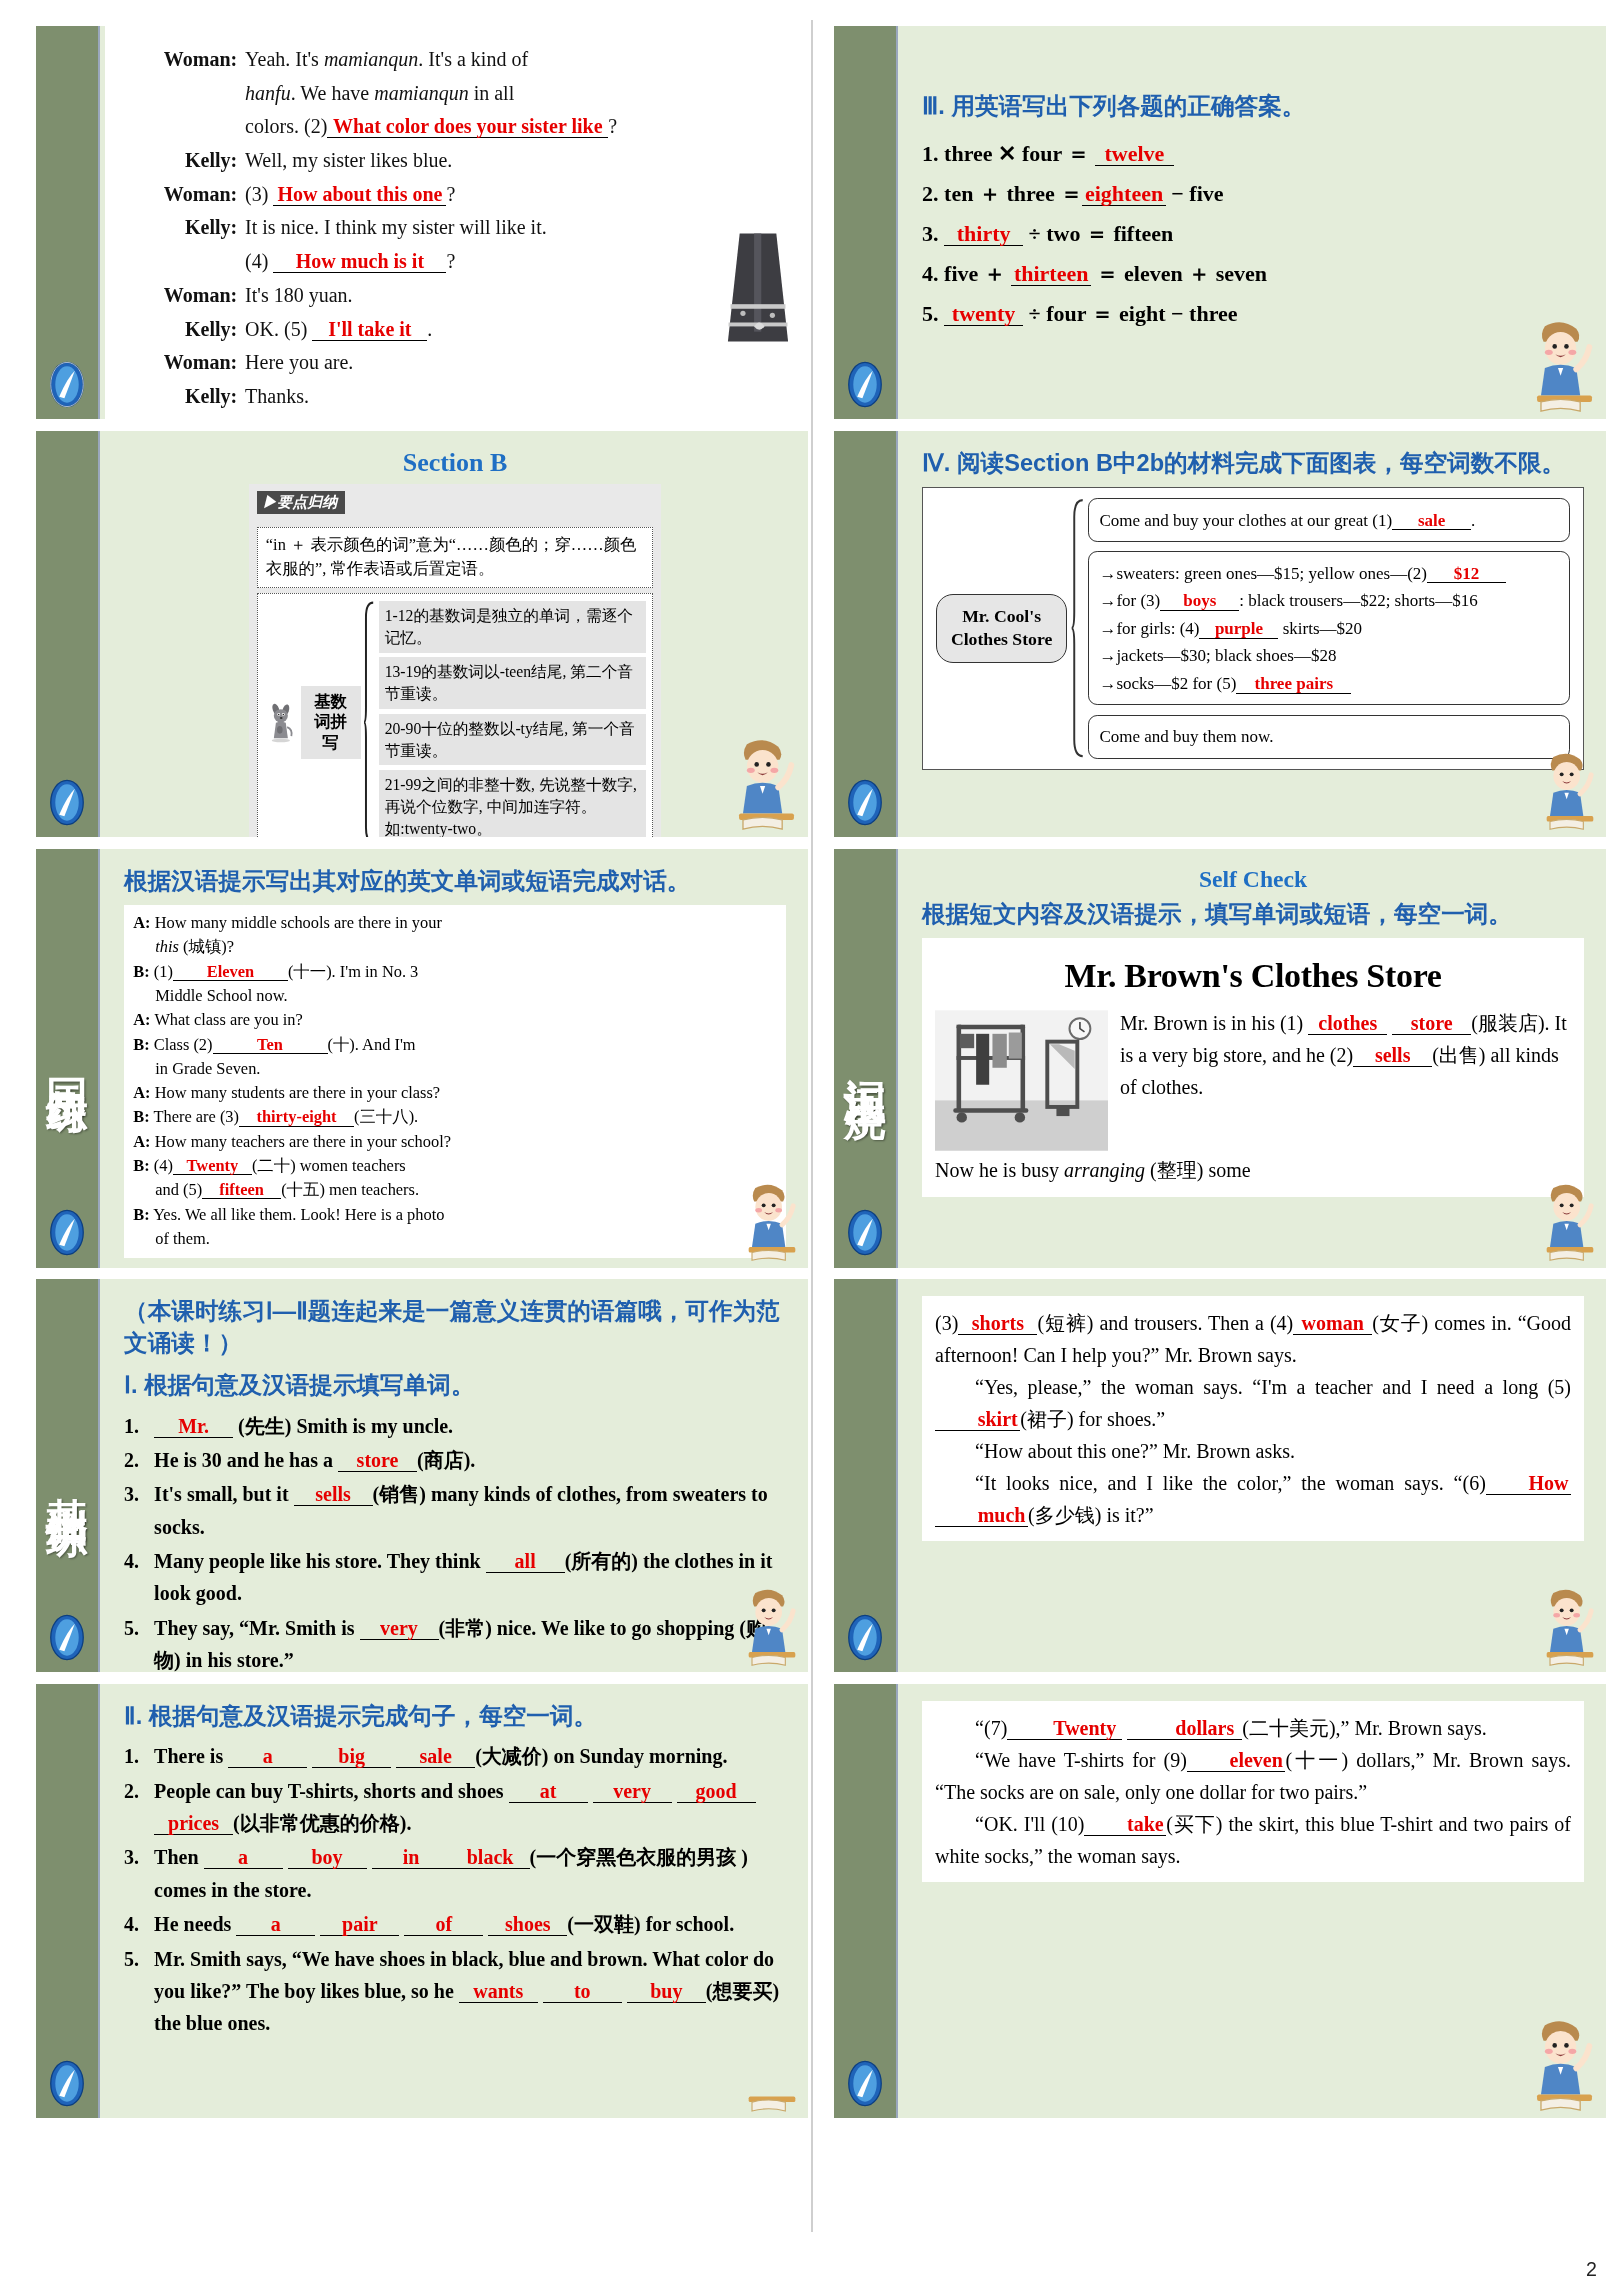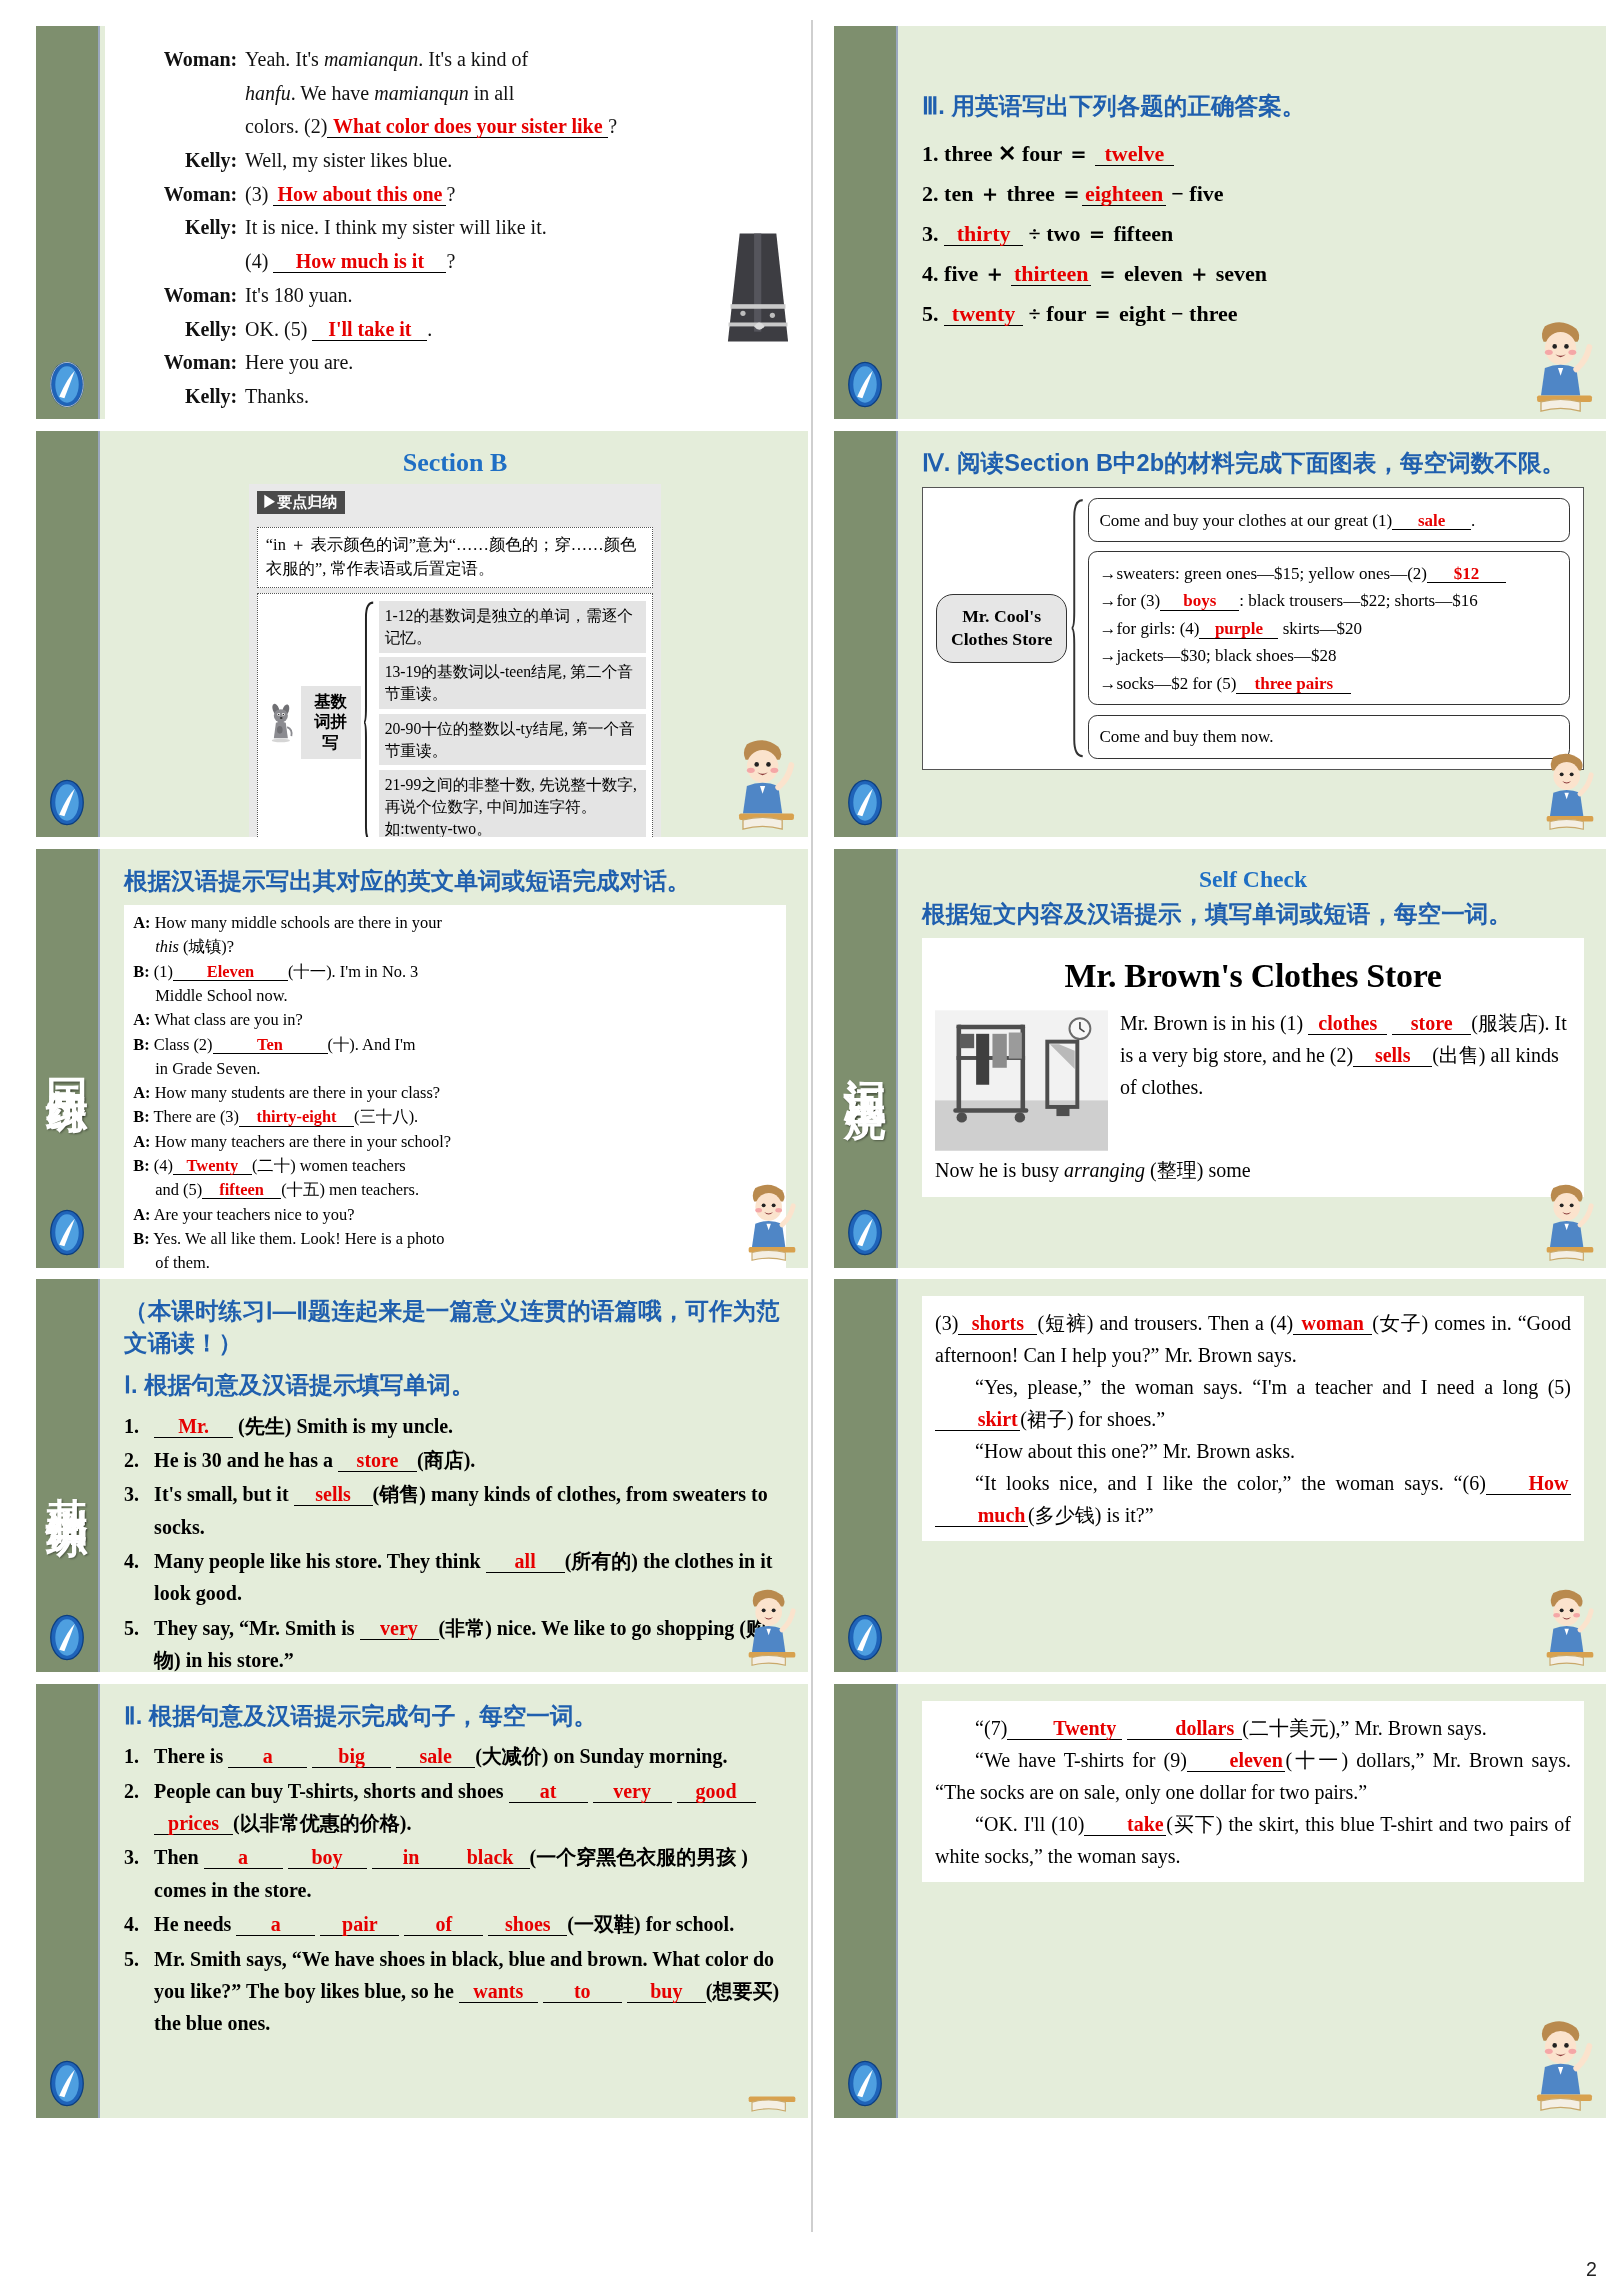--- a/index.html
+++ b/index.html
@@ -140,20 +140,21 @@
   }
   .sb-tag {
     display: inline-block;
     background: #4a4a4a;
     color: #fff;
     font-family: "Liberation Sans", sans-serif;
     font-weight: bold;
     font-size: 15px;
     padding: 2px 7.9px 2.6px 5.2px;
     margin-bottom: 5.2px;
+    font-style: italic;
   }
   .sb-rule {
     border: 1.3px dotted #555;
     background: #fff;
     padding: 5.9px 7.9px;
     font-size: 16.4px;
     line-height: 1.46;
     margin-bottom: 5.2px;
     margin-top: 7px;
   }
@@ -418,21 +419,20 @@
           <div><b>B:</b> (1)<span class="blank blk-md" style="font-size:16.4px">Eleven</span>(十一). I'm in No. 3</div>
           <div style="padding-left:22px">Middle School now.</div>
           <div><b>A:</b> What class are you in?</div>
           <div><b>B:</b> Class (2)<span class="blank blk-md" style="font-size:16.4px">Ten</span>(十). And I'm</div>
           <div style="padding-left:22px">in Grade Seven.</div>
           <div><b>A:</b> How many students are there in your class?</div>
           <div><b>B:</b> There are (3)<span class="blank blk-md" style="font-size:16.4px">thirty-eight</span>(三十八).</div>
           <div><b>A:</b> How many teachers are there in your school?</div>
           <div><b>B:</b> (4)<span class="blank blk-sm" style="font-size:16.4px">Twenty</span>(二十) women teachers</div>
           <div style="padding-left:22px">and (5)<span class="blank blk-sm" style="font-size:16.4px">fifteen</span>(十五) men teachers.</div>
-          <div><b>A:</b> Are your teachers nice to you?</div>
           <div><b>B:</b> Yes. We all like them. Look! Here is a photo</div>
           <div style="padding-left:22px">of them.</div>
 
         </div>
         <svg class="boy sm" viewBox="0 0 108 150">
           <path d="M24 14 q26 -14 48 4 q8 10 2 20 l-52 0 q-6 -12 2 -24" fill="#b98a4e"></path>
           <ellipse cx="48" cy="48" rx="24" ry="25" fill="#fbe3cd"></ellipse>
           <circle cx="39" cy="45" r="3.5" fill="#222"></circle>
             <circle cx="57" cy="45" r="3.5" fill="#222"></circle>
           <ellipse cx="30" cy="54" rx="6" ry="4" fill="#f4a7a7"></ellipse>

